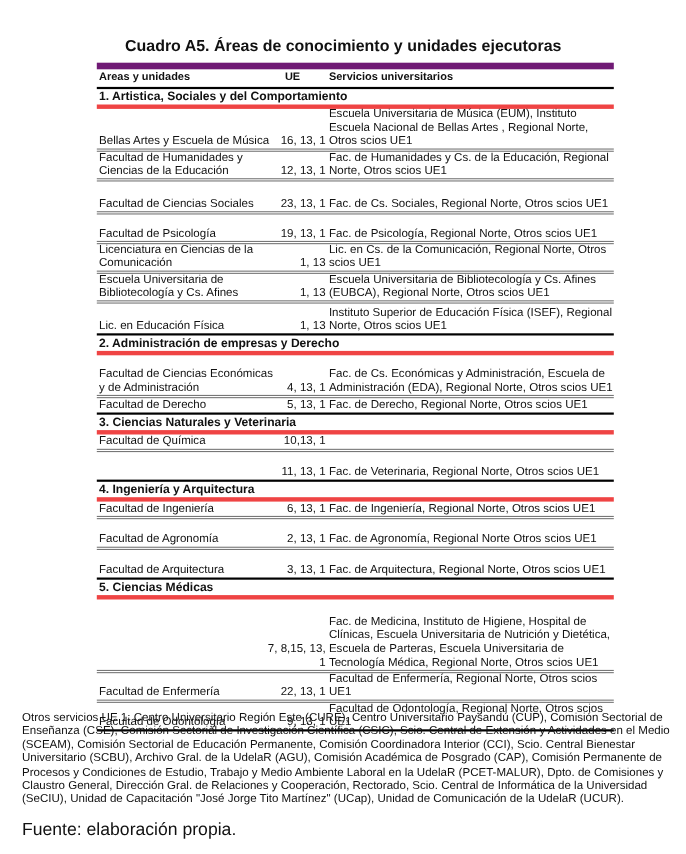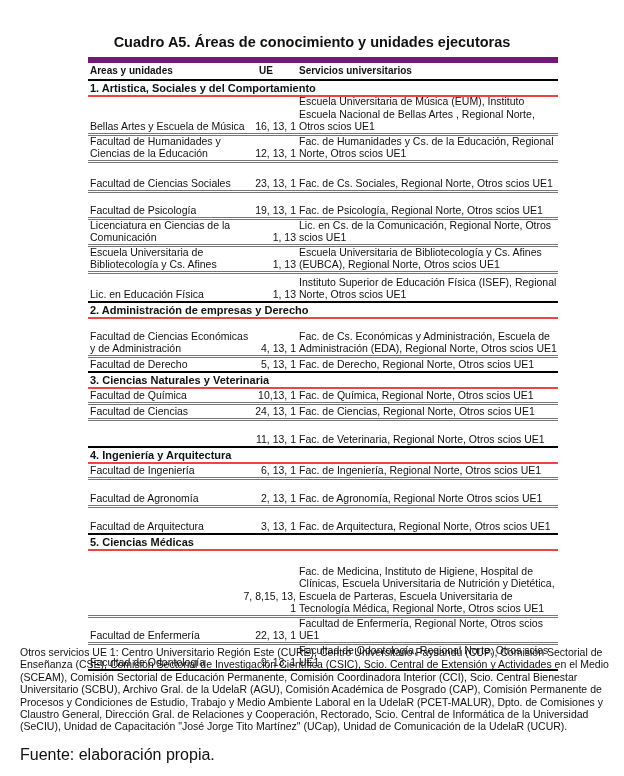--- a/index.html
+++ b/index.html
@@ -7,21 +7,21 @@
          font-family: "Liberation Sans", sans-serif; color: #111; }
   .title { position: absolute; left: 0; width: 624px; top: 34px; text-align: center;
            font-size: 14.5px; font-weight: bold; color: #111; }
   .table { position: absolute; left: 88px; top: 57px; width: 470px; }
   .hdr { position: relative; height: 16px; border-top: 6px solid #701a75; border-bottom: 2px solid #000;
          font-weight: bold; font-size: 10px; line-height: 15px; }
   .hdr .c1 { position: absolute; left: 2px; top: 0; }
   .hdr .c2 { position: absolute; left: 171px; top: 0; }
   .hdr .c3 { position: absolute; left: 211px; top: 0; }
   .sec { height: 14px; font-weight: bold; font-size: 11px; line-height: 14px; padding-left: 2px;
-         border-bottom: 2px solid #ef4444; }
+         border-bottom: 4px solid #ef4444; }
   .row { position: relative; font-size: 10.5px; line-height: 12.2px; border-bottom: 3px double #777; }
   .row.last { border-bottom: 2px solid #000; }
   .row .c1 { position: absolute; left: 2px; bottom: 1px; width: 160px; }
   .row .c2 { position: absolute; left: 150px; width: 58px; text-align: right; bottom: 1px; margin-top: 32px; }
   .row .c3 { position: absolute; left: 211px; width: 262px; bottom: 1px; }
   .foot { position: absolute; left: 20px; top: 646px; width: 590px; font-size: 10.5px; line-height: 12.4px; color: #111; }
   .src { position: absolute; left: 20px; top: 746px; font-size: 16px; color: #111; }
 </style>
 </head>
 <body>
@@ -79,26 +79,20 @@
       </div>
       <div class="row last" style="height: 13px;">
         <div class="c1">Facultad de Derecho</div>
         <div class="c2">5, 13, 1</div>
         <div class="c3">Fac. de Derecho, Regional Norte, Otros scios UE1</div>
       </div>
       <div class="sec">3. Ciencias Naturales y Veterinaria</div>
       <div class="row" style="height: 13px;">
         <div class="c1">Facultad de Química</div>
         <div class="c2">10,13, 1</div>
-        <div class="c3">Fac. de Química, Regional Norte, Otros scios UE1</div>
-      </div>
-      <div class="row" style="height: 13px;">
-        <div class="c1">Facultad de Ciencias</div>
-        <div class="c2">24, 13, 1</div>
-        <div class="c3">Fac. de Ciencias, Regional Norte, Otros scios UE1</div>
       </div>
       <div class="row last" style="height: 25px;">
         <div class="c2">11, 13, 1</div>
         <div class="c3">Fac. de Veterinaria, Regional Norte, Otros scios UE1</div>
       </div>
       <div class="sec">4. Ingeniería y Arquitectura</div>
       <div class="row" style="height: 13px;">
         <div class="c1">Facultad de Ingeniería</div>
         <div class="c2">6, 13, 1</div>
         <div class="c3">Fac. de Ingeniería, Regional Norte, Otros scios UE1</div>

